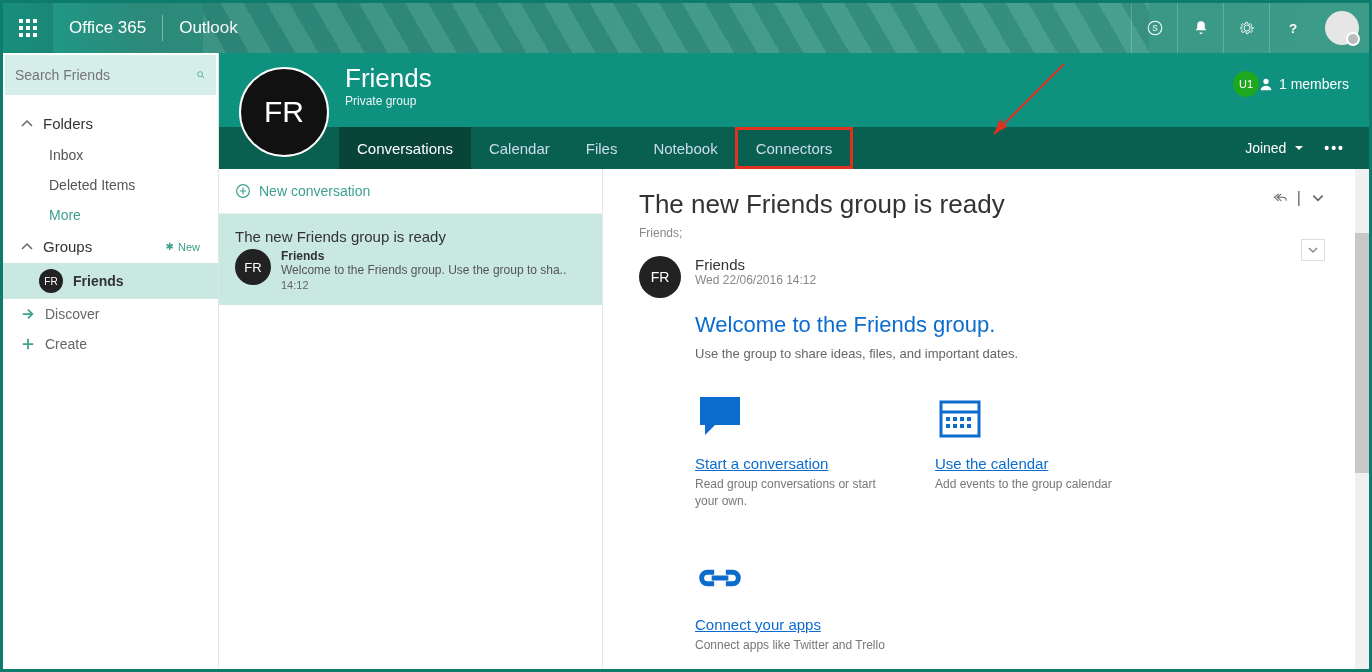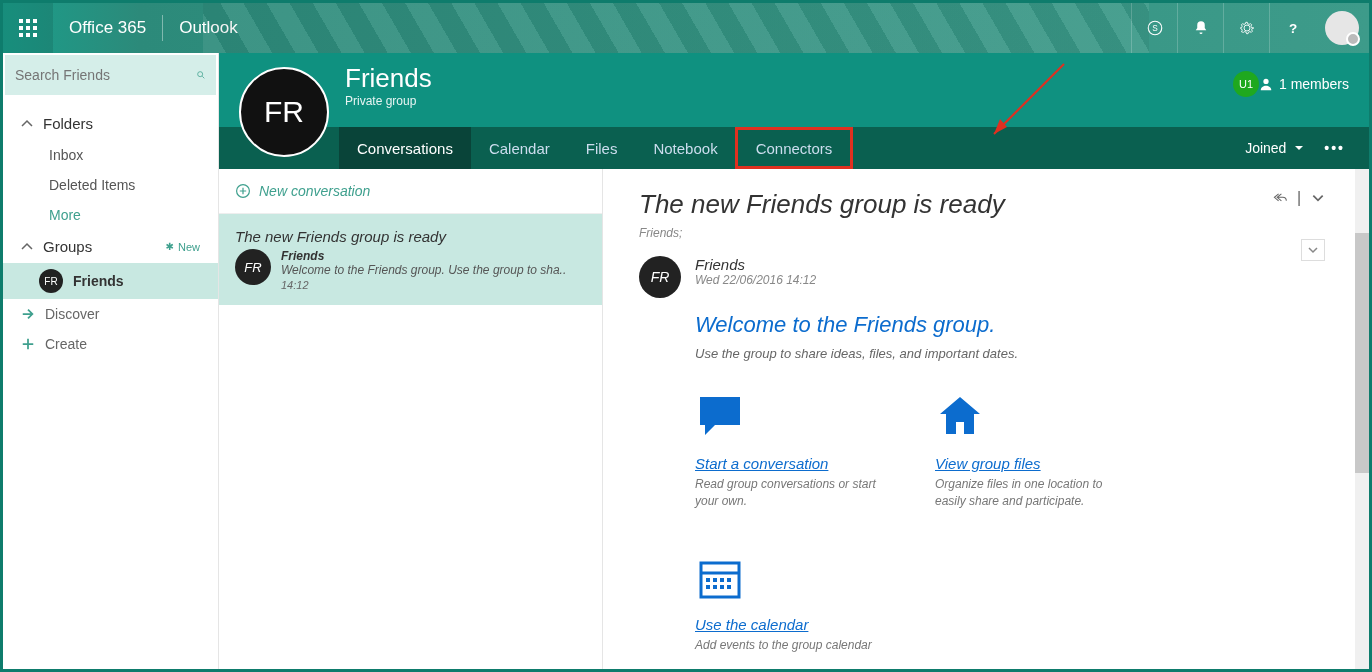--- a/index.html
+++ b/index.html
@@ -60,21 +60,21 @@
 .tab.highlighted { border:3px solid #e03020; margin:-1px; }
 .tabbar .right { margin-left:auto; display:flex; align-items:center; gap:20px; padding-right:24px; color:#fff; font-size:14px; }
 .joined svg { width:10px; height:10px; fill:#fff; margin-left:4px; }
 .dots { letter-spacing:2px; font-weight:bold; }
 
 
 .arrow { position:absolute; left:760px; top:6px; pointer-events:none; }
 .arrow svg { width:90px; height:90px; }
 
 
-.panes { flex:1; display:flex; overflow:hidden;font-style:italic; }
+.panes { flex:1; display:flex; overflow:hidden; }
 .listpane { width:384px; border-right:1px solid #e5e5e5; }
 .newconv { padding:14px 16px; color:#3fa08e; display:flex; align-items:center; gap:8px; font-size:14px; border-bottom:1px solid #eee; }
 .newconv svg { width:16px; height:16px; fill:none; stroke:#3fa08e; stroke-width:1.5; }
 
 .msgitem { background:#c8e8e1; padding:14px 16px; display:flex; gap:12px; }
 .msg-avatar { width:36px; height:36px; border-radius:50%; background:#222; color:#fff; font-size:13px; display:flex; align-items:center; justify-content:center; flex-shrink:0; margin-top:18px; }
 .msgitem .body { flex:1; overflow:hidden; }
 .msgitem .subject { font-size:15px; color:#333; margin-bottom:4px; }
 .msgitem .from { font-size:12px; font-weight:600; color:#333; }
 .msgitem .preview { font-size:12px; color:#555; white-space:nowrap; overflow:hidden; text-overflow:ellipsis; }
@@ -300,46 +300,46 @@
                 <svg viewBox="0 0 50 50">
                   <path d="M5 5h40v28H20l-10 10V33H5z"></path>
                 </svg>
               </div>
             <a>Start a conversation</a>
             <p>Read group conversations or start your own.</p>
           </div>
           <div class="card">
             <div class="ico">
                 <svg viewBox="0 0 50 50">
-                  <path d="M25 5L5 22h6v20h10V30h8v12h10V22h6z"></path>
-                </svg>
-              </div>
-            <a>View group files</a>
-            <p>Organize files in one location to easily share and participate.</p>
-          </div>
-          <div class="card">
-            <div class="ico">
-                <svg viewBox="0 0 50 50">
                   <rect x="6" y="10" width="38" height="34" fill="none" stroke="#0c6cce" stroke-width="3"></rect>
                   <line x1="6" y1="20" x2="44" y2="20" stroke="#0c6cce" stroke-width="3"></line>
                   <g fill="#0c6cce">
                     <rect x="11" y="25" width="4" height="4"></rect>
                     <rect x="18" y="25" width="4" height="4"></rect>
                     <rect x="25" y="25" width="4" height="4"></rect>
                     <rect x="32" y="25" width="4" height="4"></rect>
                     <rect x="11" y="32" width="4" height="4"></rect>
                     <rect x="18" y="32" width="4" height="4"></rect>
                     <rect x="25" y="32" width="4" height="4"></rect>
                     <rect x="32" y="32" width="4" height="4"></rect>
                   </g>
                 </svg>
               </div>
             <a>Use the calendar</a>
             <p>Add events to the group calendar</p>
           </div>
+          <div class="card">
+            <div class="ico">
+                <svg viewBox="0 0 60 30">
+                  <path d="M15 5a10 10 0 000 20h8v-6h-8a4 4 0 010-8h8V5zM45 5a10 10 0 010 20h-8v-6h8a4 4 0 000-8h-8V5zM20 12h20v6H20z"></path>
+                </svg>
+              </div>
+            <a>Connect your apps</a>
+            <p>Connect apps like Twitter and Trello</p>
+          </div>
         </div>
       </div>
 
       <div class="scrollbar">
           <div class="thumb"></div>
         </div>
     </div>
   </div>
 </div>
 

